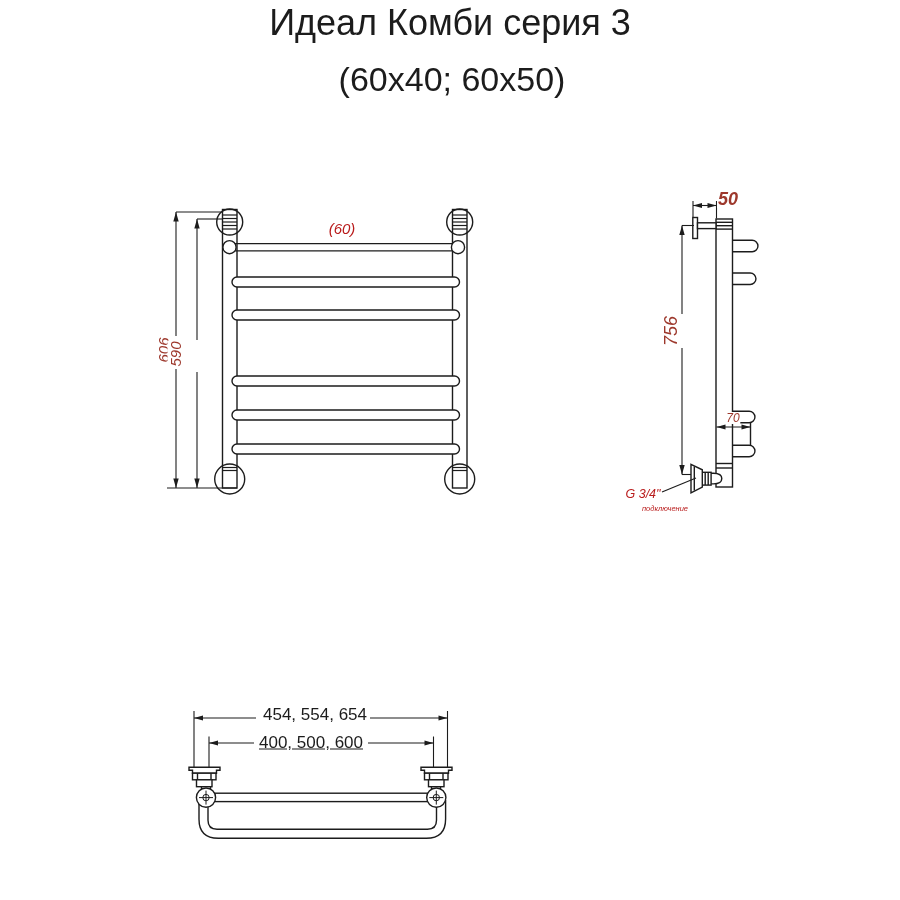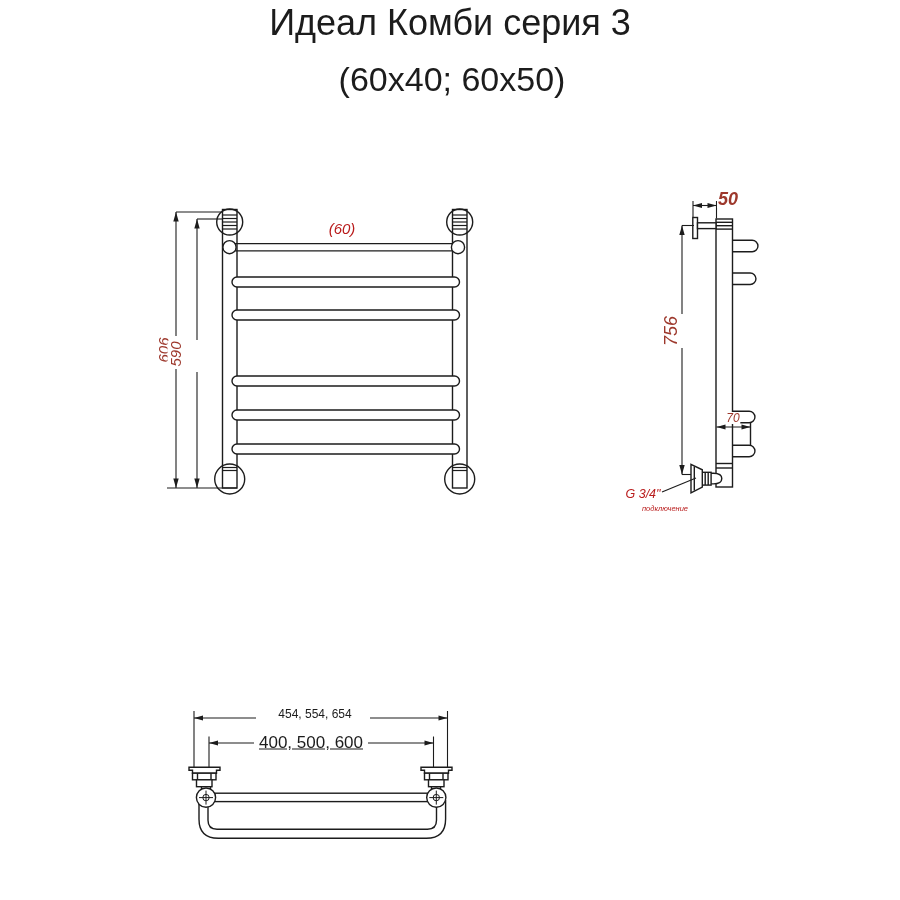--- a/index.html
+++ b/index.html
@@ -189,14 +189,14 @@
 <div class="lbl blk-italic" style="left:342px;top:228px;font-size:15px;">(60)</div>
 <div class="lbl rot red" style="left:162.5px;top:350px;font-size:15px;">606</div>
 <div class="lbl rot red" style="left:175px;top:353.5px;font-size:15px;">590</div>
 
 <div class="lbl red" style="left:728px;top:198.5px;font-size:18px;font-weight:bold;">50</div>
 <div class="lbl rot red" style="left:670.5px;top:331px;font-size:18px;">756</div>
 <div class="lbl red" style="left:733px;top:418px;font-size:12px;">70</div>
 <div class="lbl blk-italic" style="left:643px;top:494px;font-size:12.5px;">G 3/4"</div>
 <div class="lbl blk-italic" style="left:665px;top:509px;font-size:7.5px;">подключение</div>
 
-<div class="lbl" style="left:315px;top:714px;font-size:12px;">454, 554, 654</div>
+<div class="lbl" style="left:315px;top:714px;font-size:17px;">454, 554, 654</div>
 <div class="lbl" style="left:311px;top:742px;font-size:17px;text-decoration:underline;">400, 500, 600</div>
 
 </body></html>

